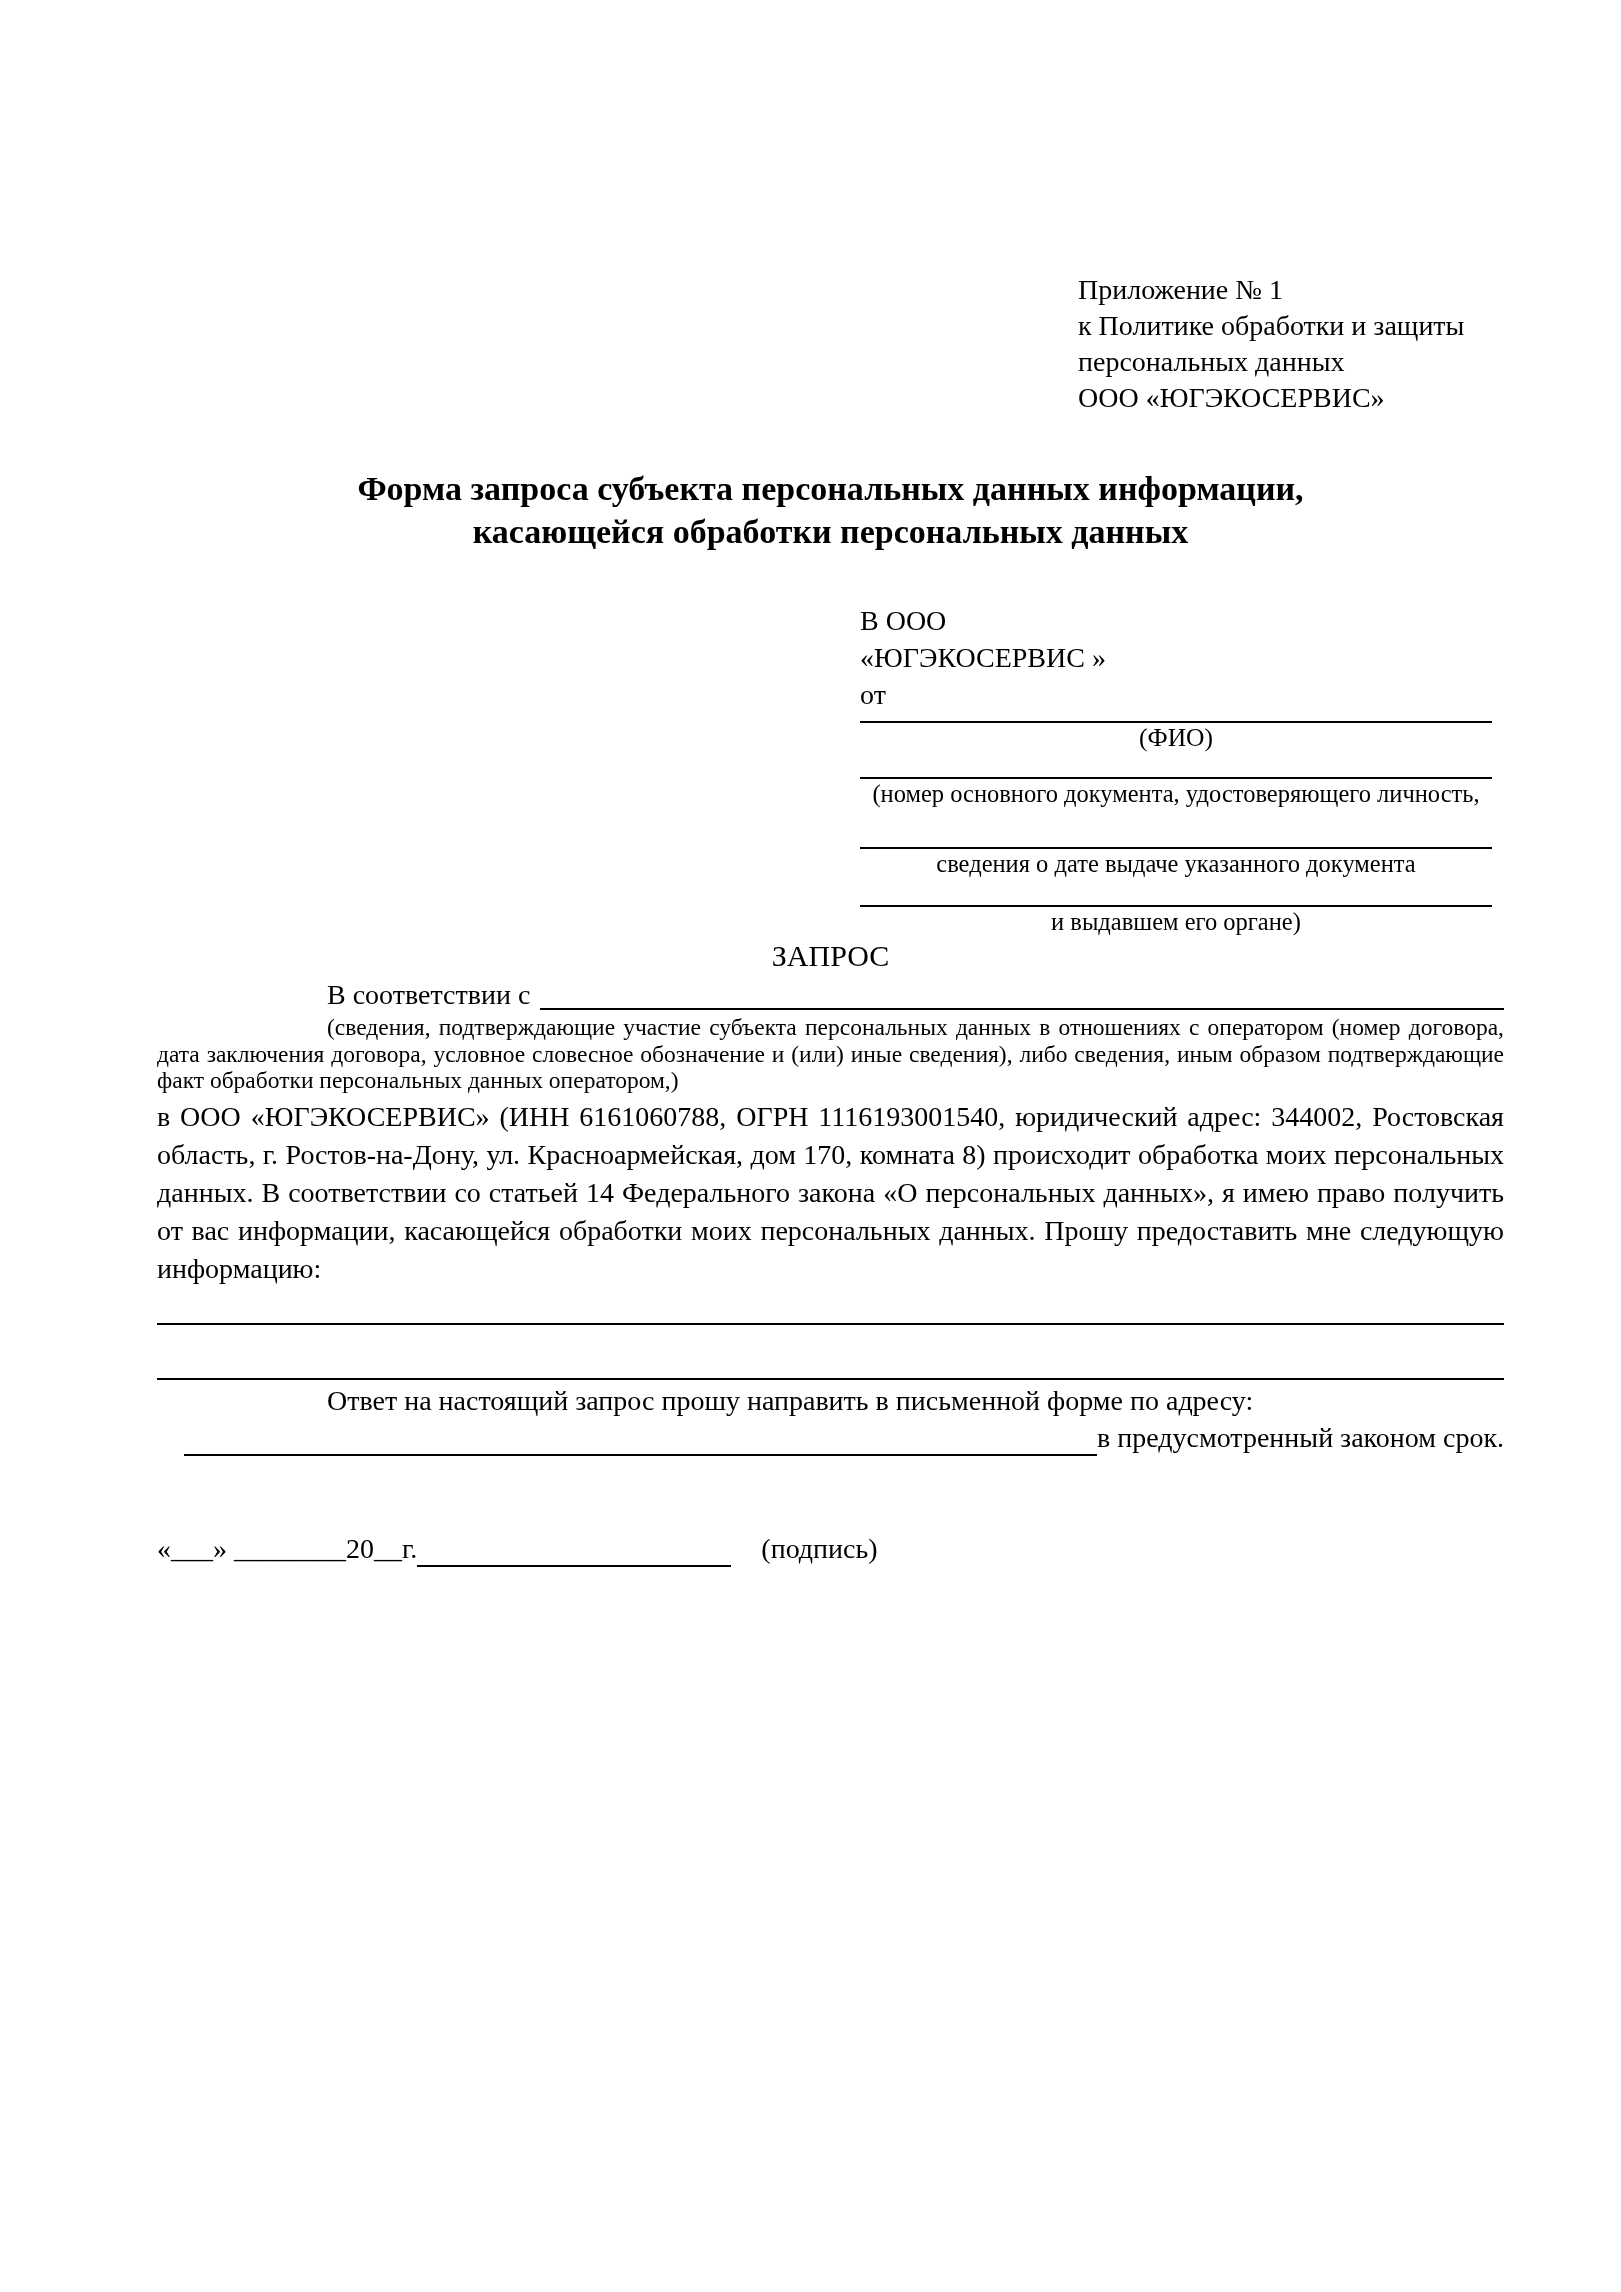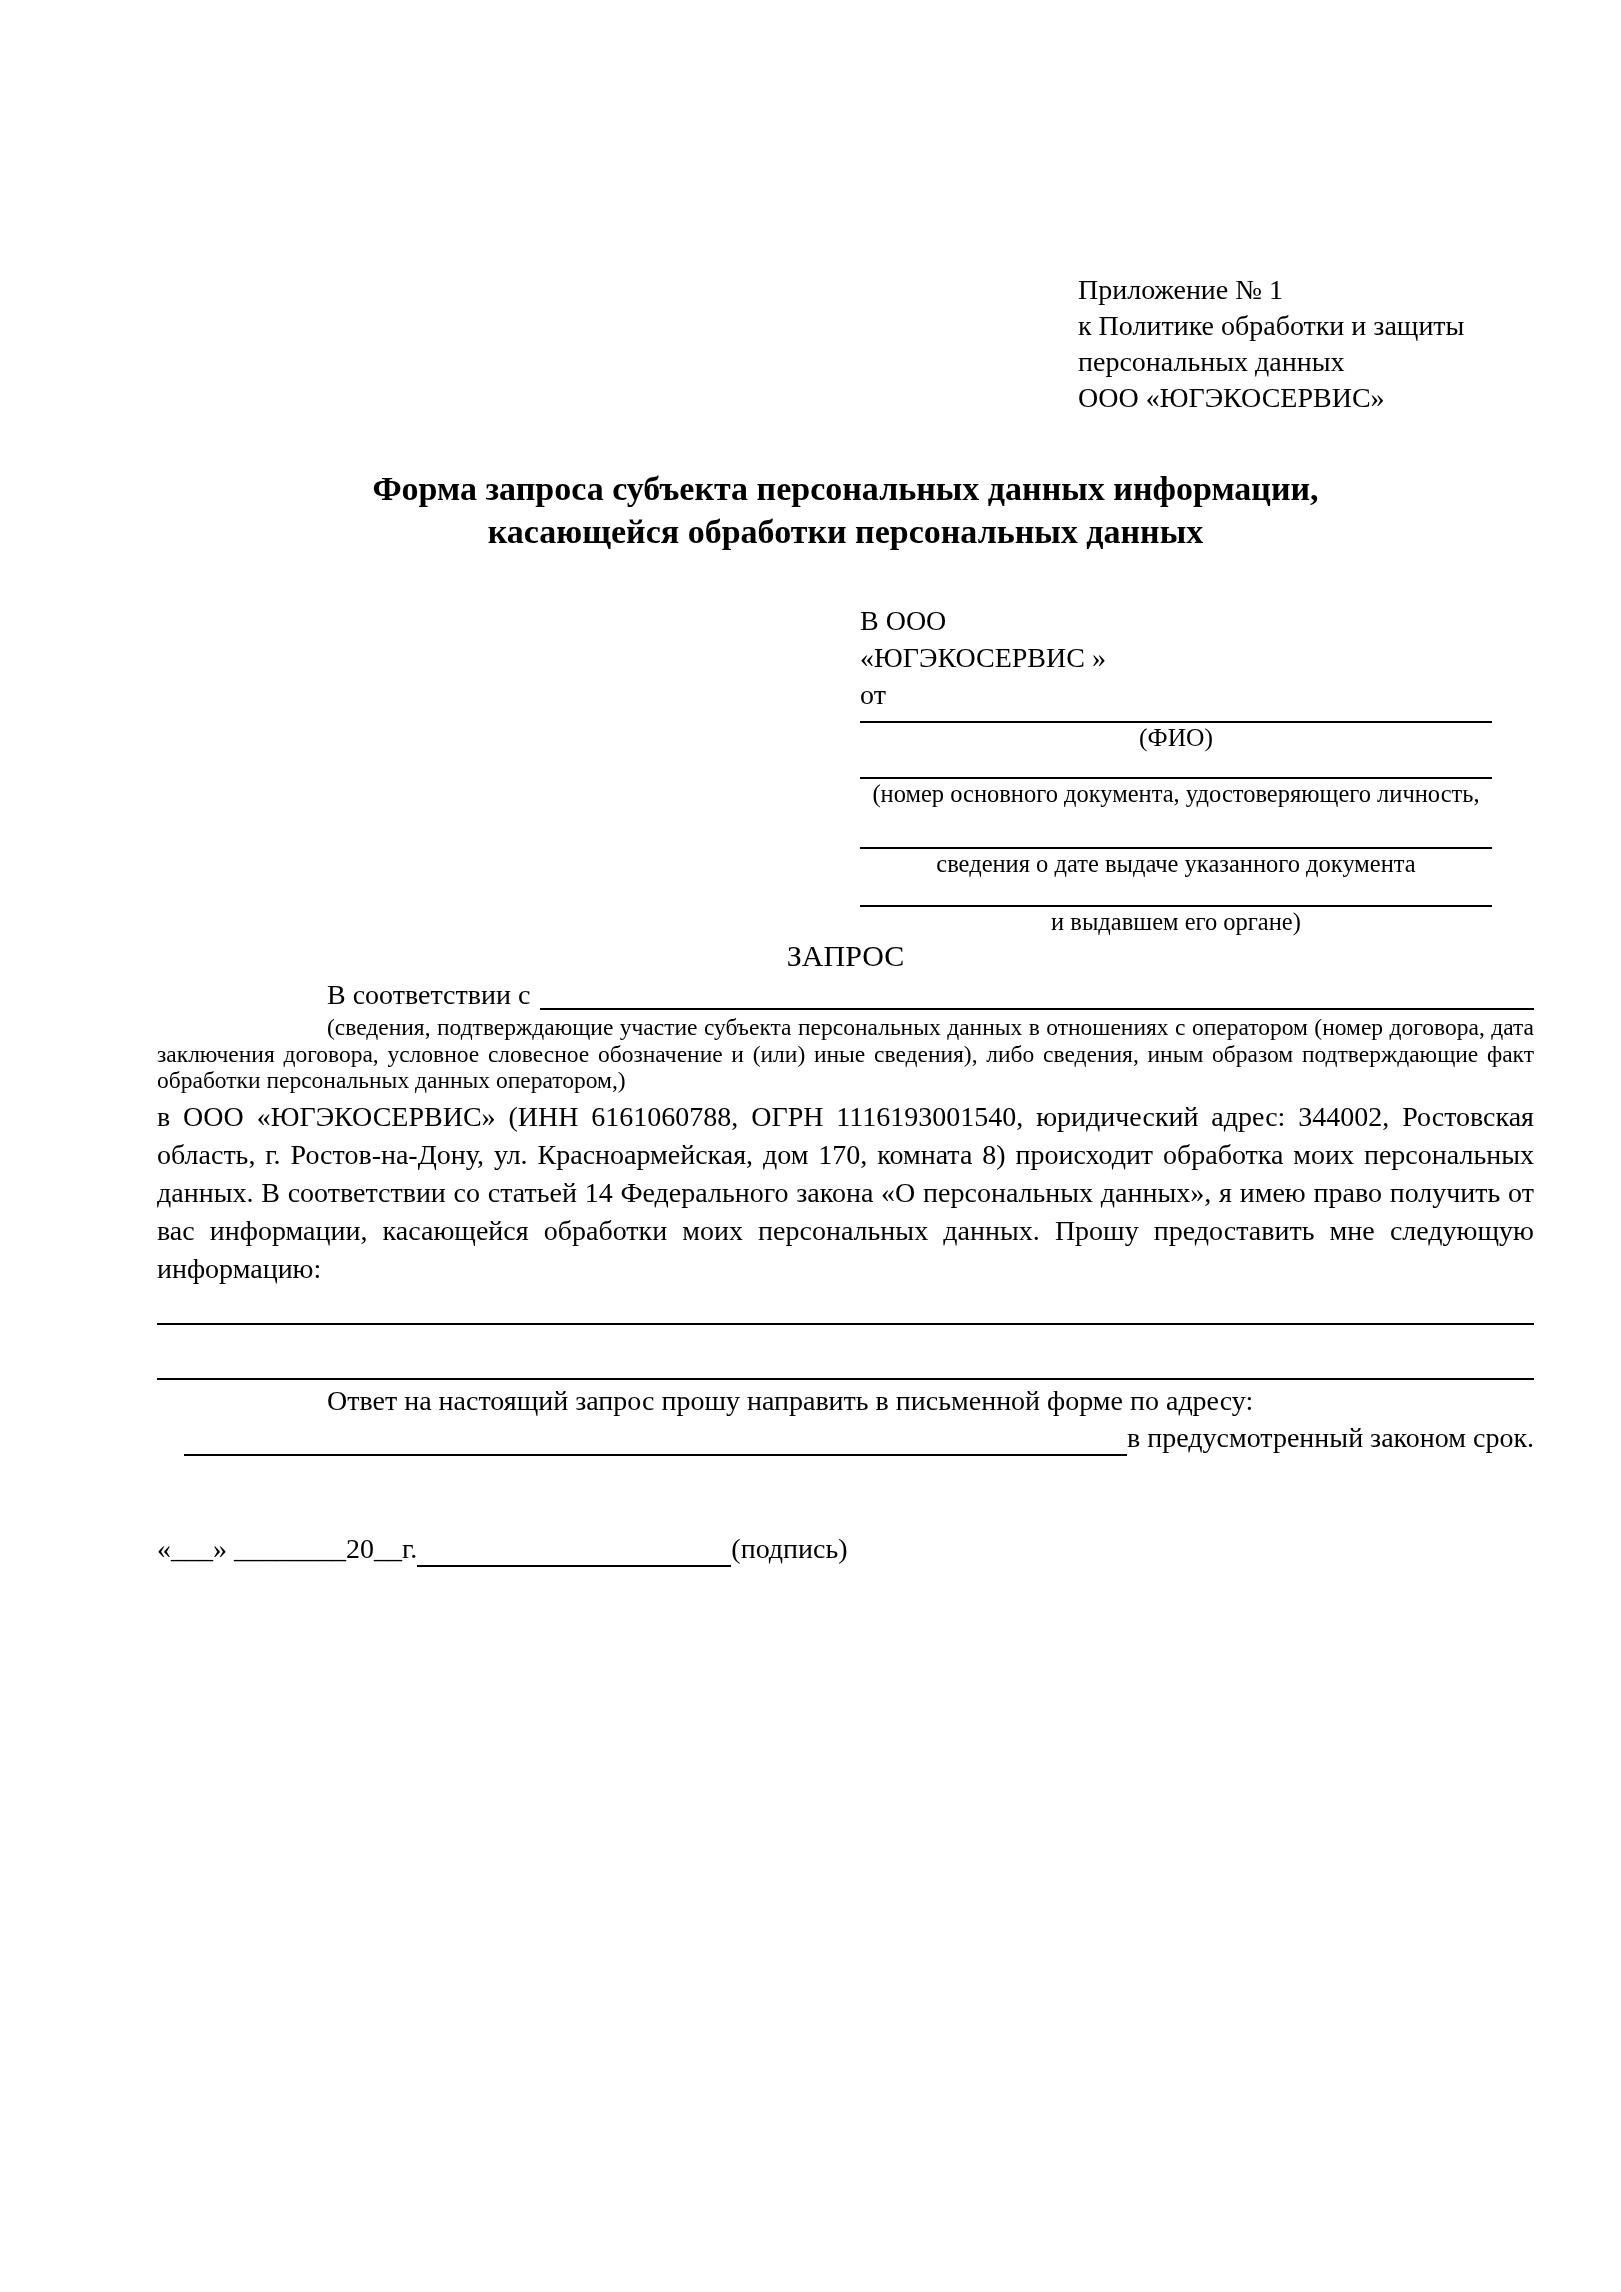--- a/index.html
+++ b/index.html
@@ -8,21 +8,21 @@
     width: 1621px;
     height: 2293px;
     font-family: "Liberation Serif", "DejaVu Serif", serif;
     color: #000000;
     position: relative;
     overflow: hidden;
   }
   .page {
     width: 1621px;
     height: 1925px;
-    padding: 272px 87px 0 157px; 
+    padding: 272px 117px 0 157px; 
     background: #ffffff;
   }
   
   .appendix-header {
     margin-left: 921px;
     font-size: 28px;
     line-height: 36px;
     text-align: left;
   }
   
@@ -96,21 +96,21 @@
   .address-suffix { white-space: nowrap; }
   
   .signature-row {
     margin-top: 74px;
     display: flex;
     justify-content: flex-start;
     align-items: flex-end;
     font-size: 28px;
     line-height: 37px;
   }
-  .sig-right { display: flex; align-items: flex-end; }
+  .sig-right { display: flex; align-items: flex-end; gap: 30px; }
   .sig-line { display: inline-block; width: 314px; height: 33px; border-bottom: 2.9px solid #000; }
   .sig-caption { white-space: nowrap; }
 </style>
 </head>
 <body>
 
 <div class="page">
 
   <div class="appendix-header">
     <div>Приложение № 1</div>

